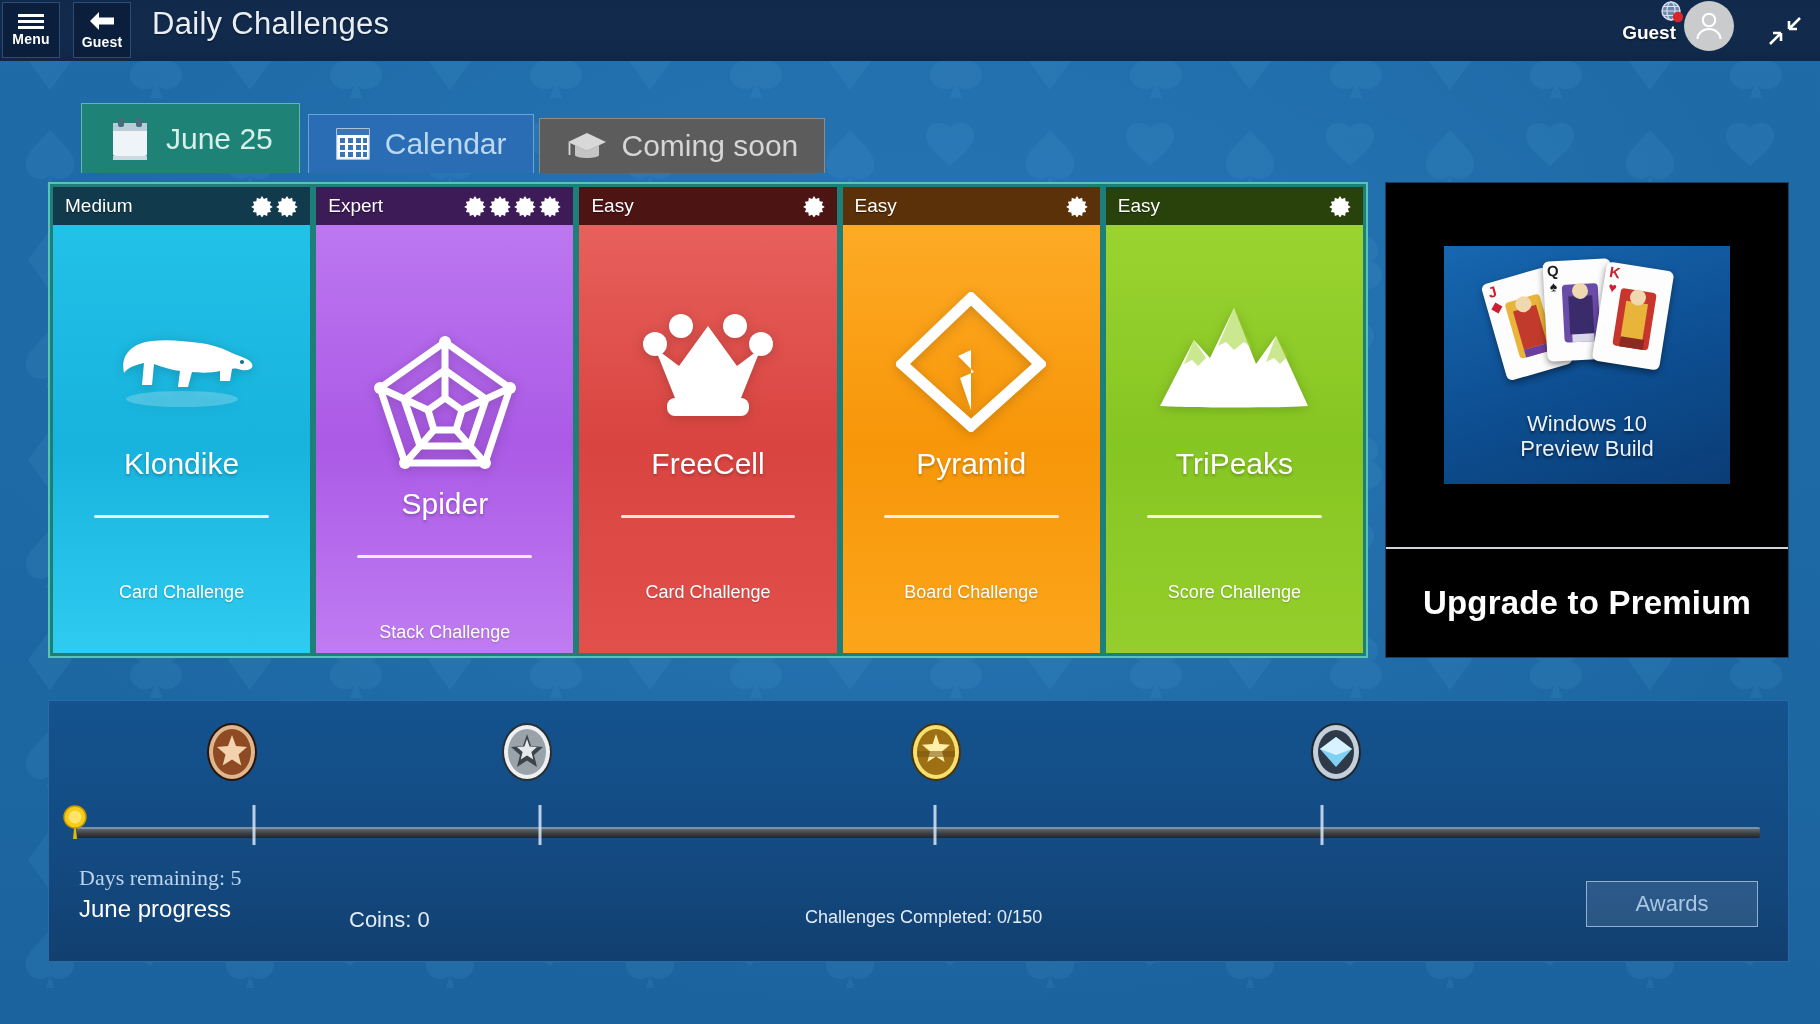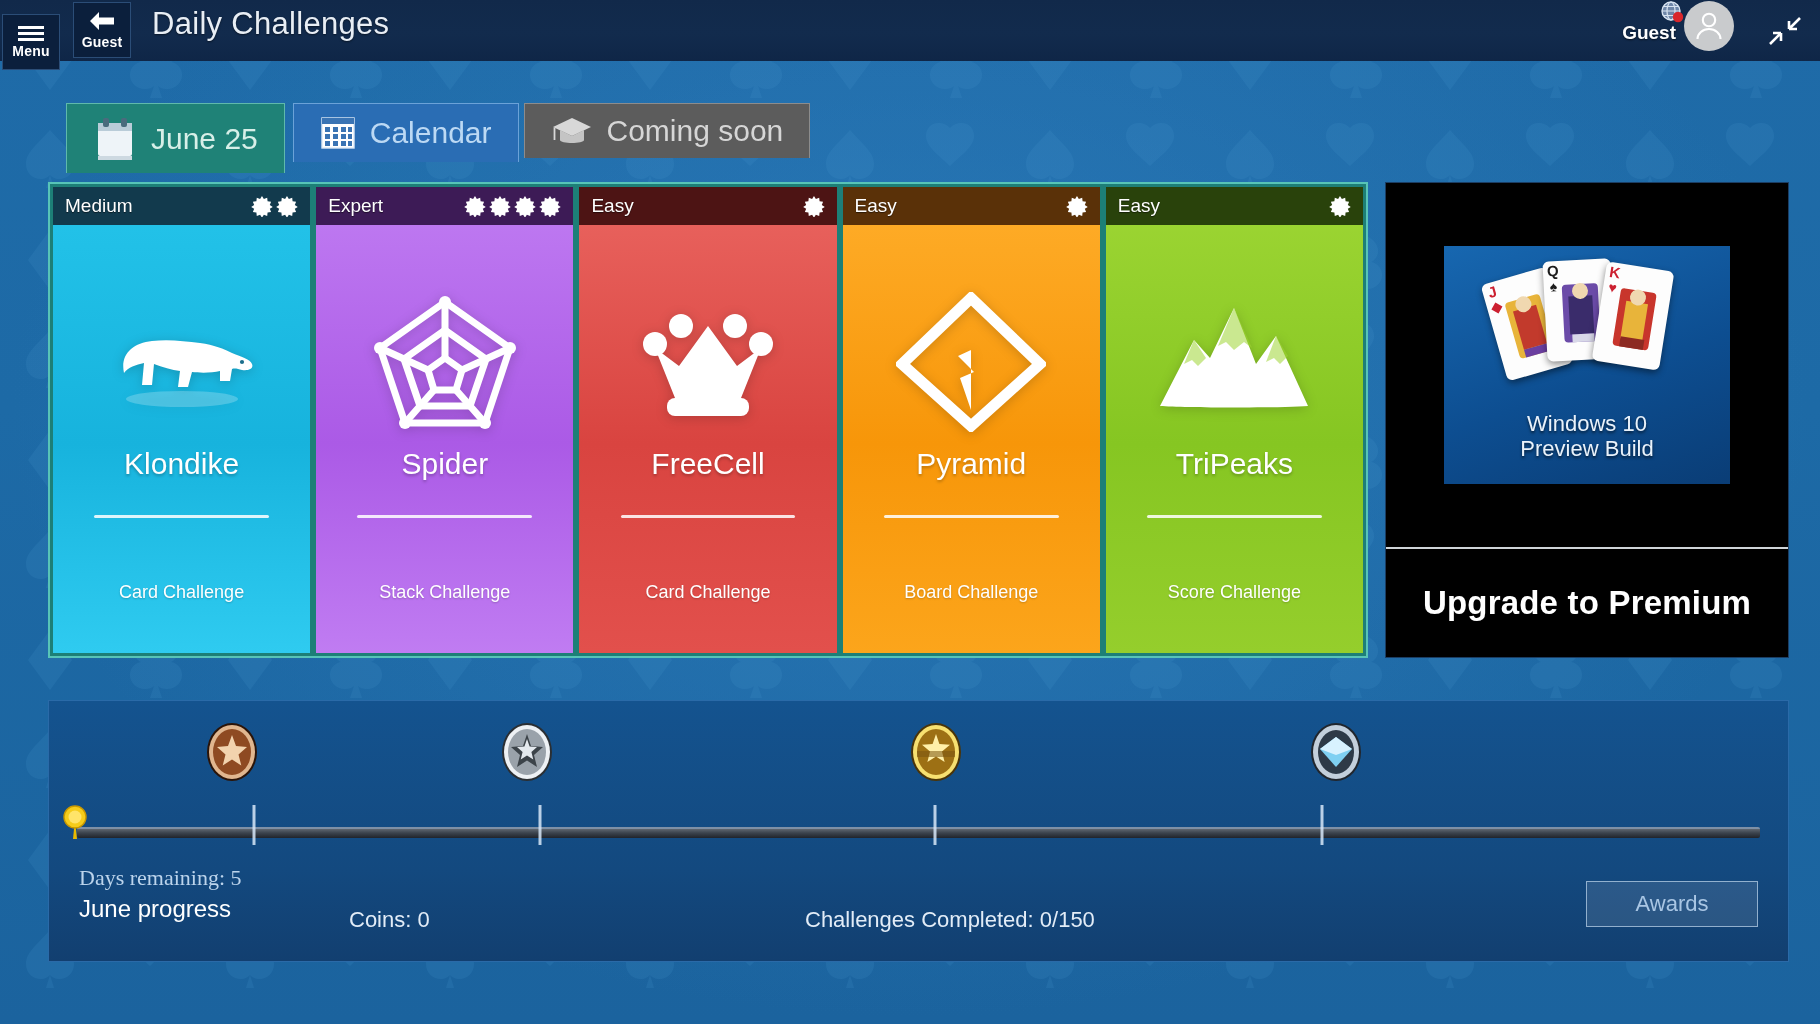--- a/index.html
+++ b/index.html
@@ -38,21 +38,21 @@
     width: 58px; height: 56px;
     background: #0b1f3c;
     border: 1px solid #2b4d77;
     color: #fff;
     display: flex; flex-direction: column;
     align-items: center; justify-content: center;
     gap: 2px;
     cursor: pointer;
   }
   .tb-btn .lbl { font-size: 14px; font-weight: bold; letter-spacing:.2px; }
-  #menu-btn { left: 2px; margin-top: 12px; }
+  #menu-btn { left: 2px; }
   #back-btn { left: 73px; }
   .hamburger { display:flex; flex-direction:column; gap:3px; }
   .hamburger i { display:block; width: 26px; height: 3px; background:#fff; }
   #page-title {
     position: absolute; left: 152px; top: 6px;
     font-size: 31px; color: #e8eef5; font-weight: 300;
     letter-spacing: .3px;
     text-shadow: 0 1px 2px rgba(0,0,0,.5);
   }
   #account-area {
@@ -75,22 +75,22 @@
     position: absolute; left: -24px; top: -1px;
     width: 24px; height: 24px;
   }
   #fullscreen-btn {
     position: absolute; right: 16px; top: 14px;
     width: 38px; height: 34px; cursor: pointer;
   }
 
   
   #tabs {
-    position: absolute; left: 66px; top: 103px;
-    display: flex; z-index: 3;
+    position: absolute; left: 81px; top: 103px;
+    display: flex; align-items: flex-end; z-index: 3;
   }
   .tab {
     display: flex; align-items: center; gap: 14px;
     padding: 0 26px;
     cursor: pointer;
     border: 1px solid rgba(255,255,255,.22);
     border-bottom: none;
   }
   .tab .tab-label { font-size: 30px; font-weight: 300; white-space: nowrap; }
   #tab-june {
@@ -260,21 +260,21 @@
   #june-progress {
     position: absolute; left: 30px; top: 42px;
     font-size: 24px; color: #fff; font-weight: 300;
   }
   #coins {
     position: absolute; left: 300px; top: 54px;
     font-size: 22px; color: #e2ecf7; font-weight: 300;
   }
   #challenges-completed {
     position: absolute; left: 756px; top: 54px;
-    font-size: 22px; color: #e2ecf7; font-weight: 300;
+    font-size: 18px; color: #e2ecf7; font-weight: 300;
   }
   #awards-button {
     position: absolute; right: 30px; top: 28px;
     width: 172px; height: 46px;
     background: rgba(255,255,255,.10);
     border: 1px solid rgba(210,230,250,.62);
     color: #a9c6e4; font-size: 22px; font-weight: 400;
     display: flex; align-items: center; justify-content: center;
     cursor: pointer;
   }
@@ -405,21 +405,21 @@
             <circle cx="140" cy="55" r="2.1" fill="#1a6e8c"></circle>
             <ellipse cx="80" cy="92" rx="56" ry="8" fill="#fff" opacity=".22"></ellipse>
           </svg>
         </div>
         <div class="card-title">Klondike</div>
         <div class="card-rule"></div>
         <div class="card-sub">Card Challenge</div>
       </div>
     </div>
 
-    <div class="game-card" style="background:linear-gradient(180deg,#c07cf2 0%,#ab5ae6 55%,#c07cf2 100%);">
+    <div class="game-card" style="background:linear-gradient(180deg,#c07cf2 0%,#ab5ae6 55%,#c07cf2 100%);gap:40px;">
       <div class="card-header" style="background:#3d1b56;">
         <span class="card-diff">Expert</span>
         <span class="card-stars">
           <svg width="22" height="22" viewBox="0 0 22 22">
               <path d="M11 0l2.1 3.3L16.8 1.9l.4 3.9 3.9.4-1.4 3.7L23 12l-3.3 2.1 1.4 3.7-3.9.4-.4 3.9-3.7-1.4L11 24l-2.1-3.3-3.7 1.4-.4-3.9-3.9-.4 1.4-3.7L-1 12l3.3-2.1L.9 6.2l3.9-.4.4-3.9 3.7 1.4z" fill="#fff" transform="scale(.9) translate(1.2,1.2)"></path>
             </svg>
           <svg width="22" height="22" viewBox="0 0 22 22">
               <path d="M11 0l2.1 3.3L16.8 1.9l.4 3.9 3.9.4-1.4 3.7L23 12l-3.3 2.1 1.4 3.7-3.9.4-.4 3.9-3.7-1.4L11 24l-2.1-3.3-3.7 1.4-.4-3.9-3.9-.4 1.4-3.7L-1 12l3.3-2.1L.9 6.2l3.9-.4.4-3.9 3.7 1.4z" fill="#fff" transform="scale(.9) translate(1.2,1.2)"></path>
             </svg>
           <svg width="22" height="22" viewBox="0 0 22 22">

